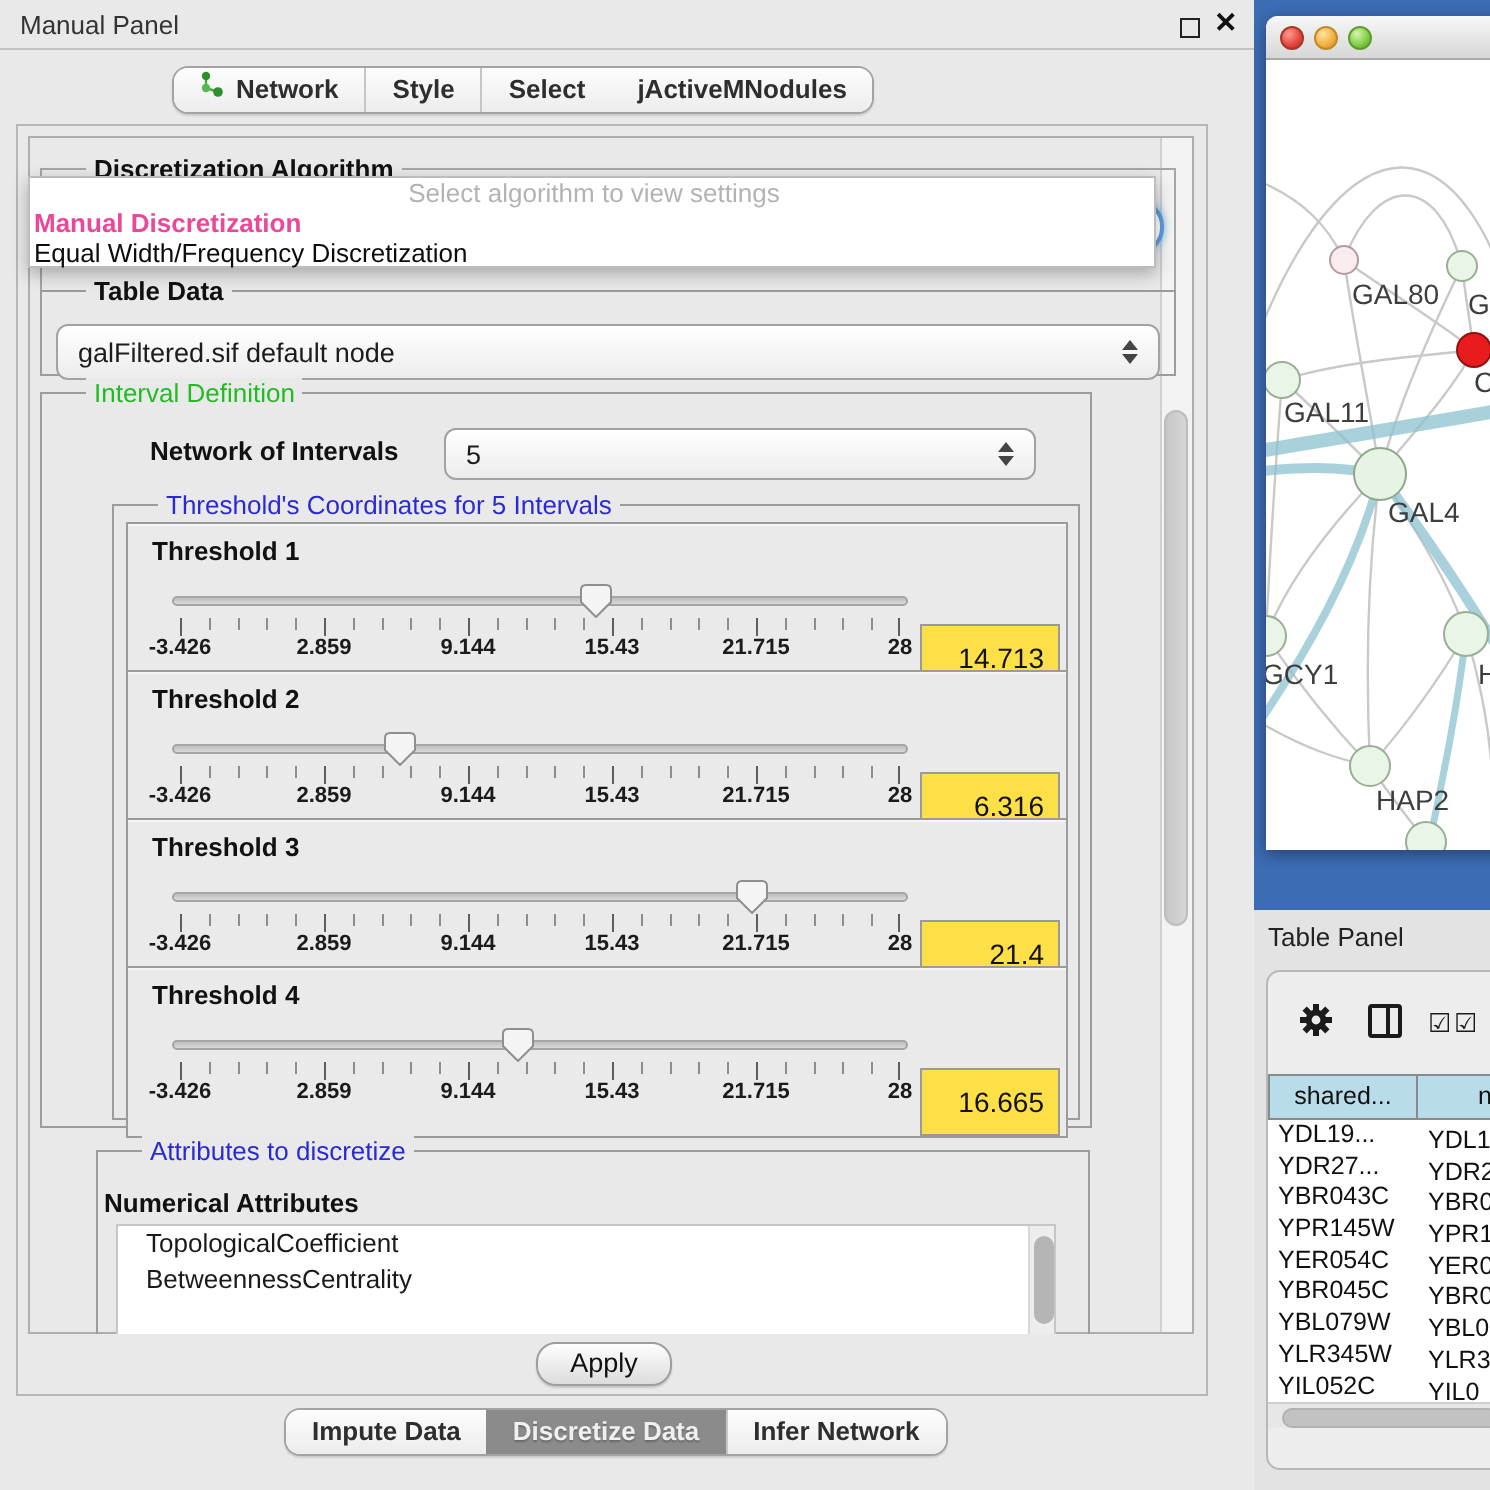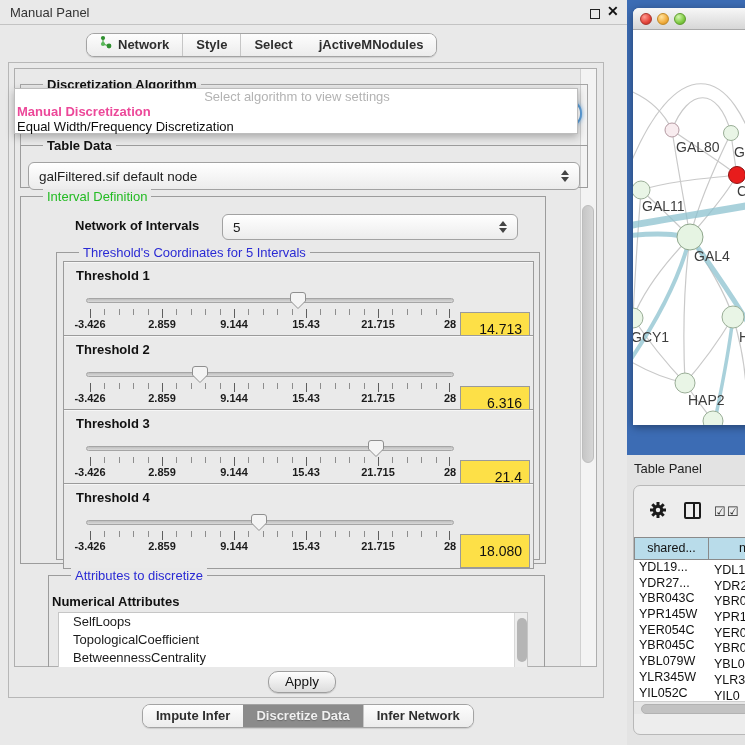--- a/index.html
+++ b/index.html
@@ -288,42 +288,41 @@
           <span class="maj" style="left:calc(100% - 1px)"></span>
         </div>
       <div class="scale">
         <span style="left:0%">-3.426</span>
           <span style="left:20%">2.859</span>
           <span style="left:40%">9.144</span>
           <span style="left:60%">15.43</span>
           <span style="left:80%">21.715</span>
           <span style="left:100%">28</span>
       </div>
-      <div class="valbox">18.080</div>
+      <div class="valbox">16.665</div>
     </div>
   </div>
 
   <div class="abs groupbox" id="group-attrs">
     <span class="grouptitle gt-blue">Attributes to discretize</span>
   </div>
   <div class="abs" id="attrs-label">Numerical Attributes</div>
   <div class="abs" id="attr-list">
-    <div class="attr-item">SelfLoops</div>
     <div class="attr-item">TopologicalCoefficient</div>
     <div class="attr-item">BetweennessCentrality</div>
     <div id="attr-scroll">
         <div id="attr-thumb"></div>
       </div>
   </div>
 
   <div class="abs pushbtn" id="apply-btn">Apply</div>
 
   <div class="abs tabgroup" id="bottom-tabs">
     <div class="tab">
-        <span>Impute Infer</span>
+        <span>Impute Data</span>
       </div>
     <div class="tab selected">
         <span>Discretize Data</span>
       </div>
     <div class="tab sep">
         <span>Infer Network</span>
       </div>
   </div>
 </div>
 

